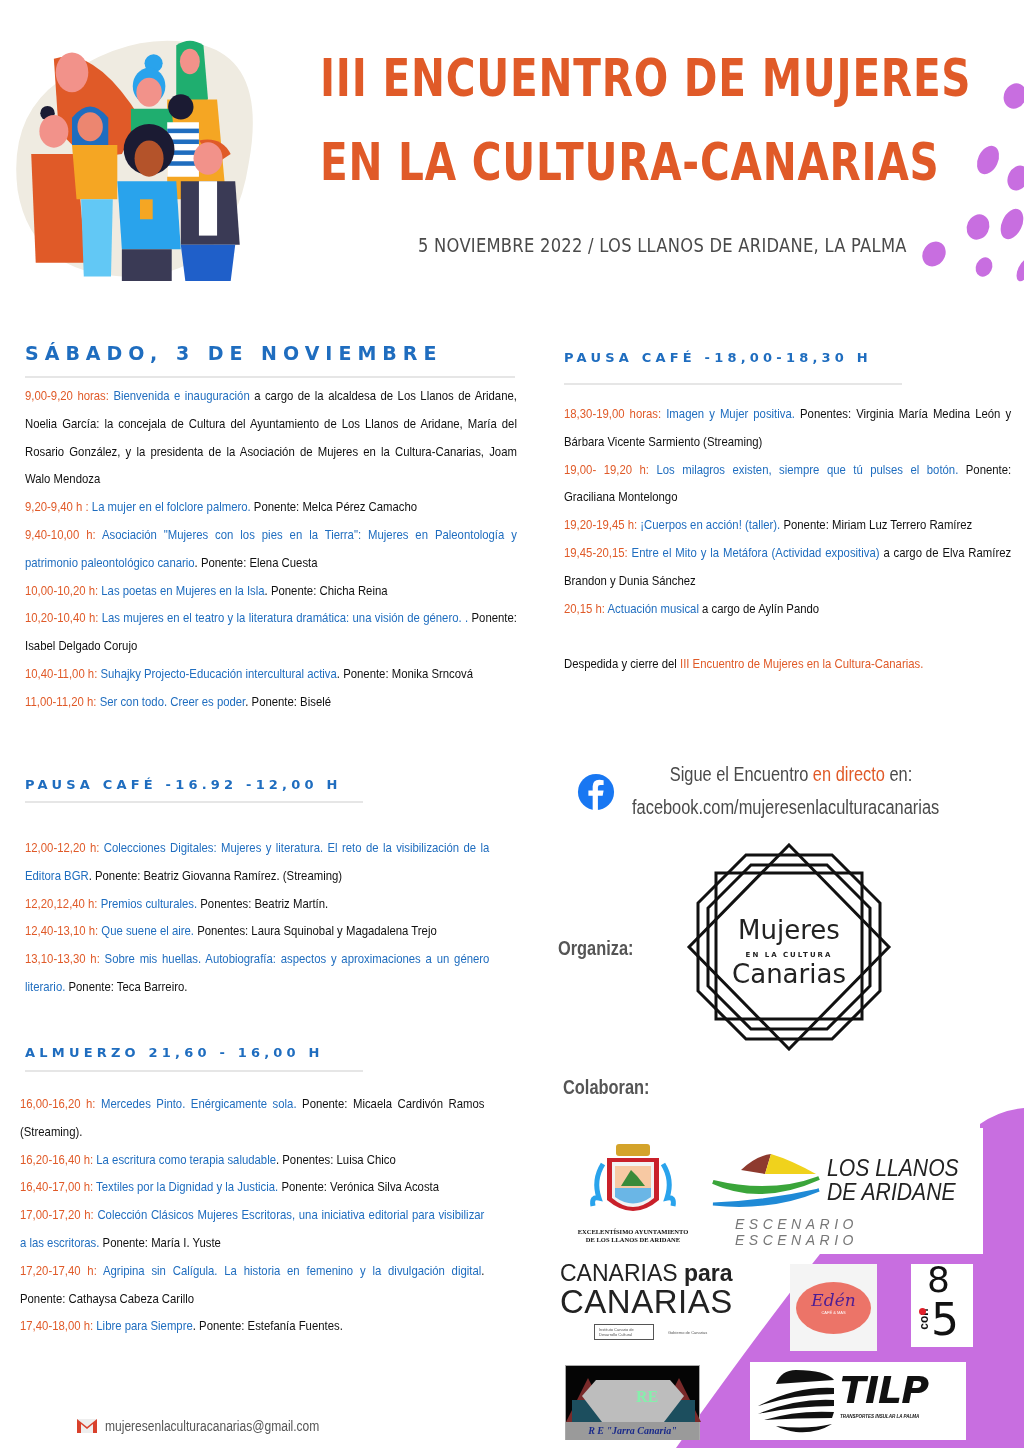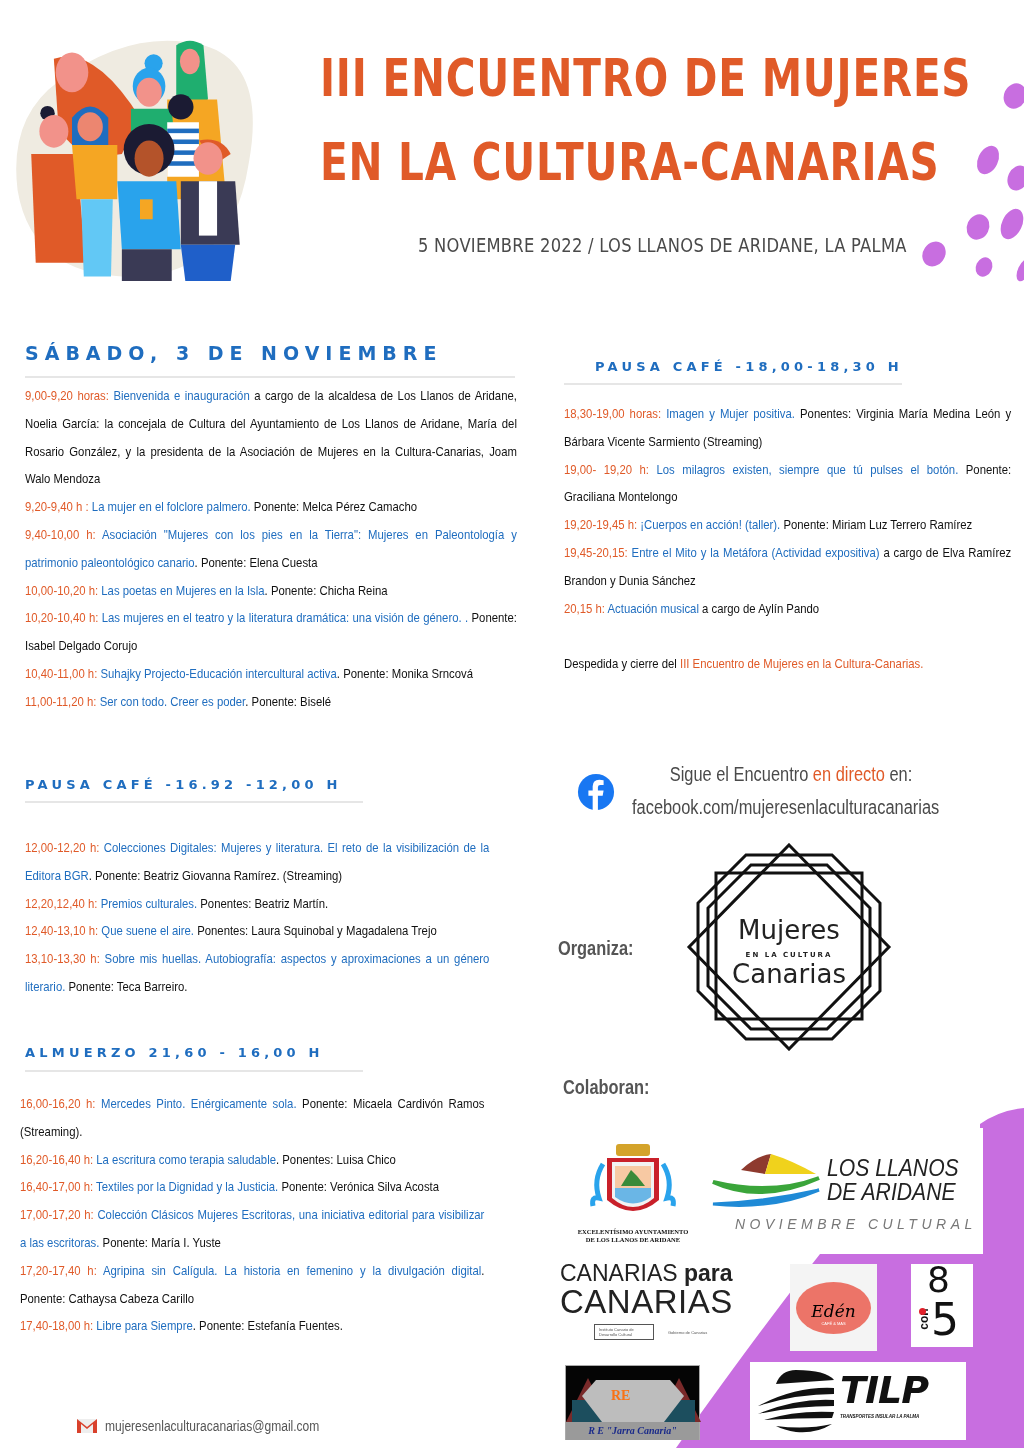--- a/index.html
+++ b/index.html
@@ -134,21 +134,21 @@
 
 <div class="abs prog" style="left:20px; top:1090px; width:540px;">
   <p><span class="t">16,00-16,20 h:</span><span class="a"> Mercedes Pinto. Enérgicamente sola.</span><span class="s"> Ponente: Micaela Cardivón Ramos (Streaming).</span></p>
   <p><span class="t">16,20-16,40 h:</span><span class="a"> La escritura como terapia saludable</span><span class="s">. Ponentes: Luisa Chico</span></p>
   <p><span class="t">16,40-17,00 h:</span><span class="a"> Textiles por la Dignidad y la Justicia.</span><span class="s"> Ponente: Verónica Silva Acosta</span></p>
   <p><span class="t">17,00-17,20 h:</span><span class="a"> Colección Clásicos Mujeres Escritoras, una iniciativa editorial para visibilizar a las escritoras.</span><span class="s"> Ponente: María I. Yuste</span></p>
   <p><span class="t">17,20-17,40 h:</span><span class="a"> Agripina sin Calígula. La historia en femenino y la divulgación digital</span><span class="s">. Ponente: Cathaysa Cabeza Carillo</span></p>
   <p><span class="t">17,40-18,00 h:</span><span class="a"> Libre para Siempre</span><span class="s">. Ponente: Estefanía Fuentes.</span></p>
 </div>
 
-<div class="abs sec-head small" style="left:564px; top:359px;margin-left:31px;">PAUSA CAFÉ -18,00-18,30 H</div>
+<div class="abs sec-head small" style="left:564px; top:350px;">PAUSA CAFÉ -18,00-18,30 H</div>
 <div class="abs rule" style="left:564px; top:383px; width:338px;"></div>
 
 <div class="abs prog" style="left:564px; top:400px; width:520px;">
   <p><span class="t">18,30-19,00 horas:</span><span class="a"> Imagen y Mujer positiva.</span><span class="s"> Ponentes: Virginia María Medina León y Bárbara Vicente Sarmiento (Streaming)</span></p>
   <p><span class="t">19,00- 19,20 h:</span><span class="a"> Los milagros existen, siempre que tú pulses el botón.</span><span class="s"> Ponente: Graciliana Montelongo</span></p>
   <p><span class="t">19,20-19,45 h:</span><span class="a"> ¡Cuerpos en acción! (taller).</span><span class="s"> Ponente: Miriam Luz Terrero Ramírez</span></p>
   <p><span class="t">19,45-20,15:</span><span class="a"> Entre el Mito y la Metáfora (Actividad expositiva)</span><span class="s"> a cargo de Elva Ramírez Brandon y Dunia Sánchez</span></p>
   <p><span class="t">20,15 h:</span><span class="a"> Actuación musical</span><span class="s"> a cargo de Aylín Pando</span></p>
   <p style="margin-top:27.8px;"><span class="s">Despedida y cierre del </span><span class="t">III Encuentro de Mujeres en la Cultura-Canarias.</span></p>
 </div>
@@ -198,55 +198,55 @@
   <svg class="abs" style="left:6px; top:20px;" width="110" height="70" viewBox="0 0 110 70">
     <path d="M30 22 Q45 8 60 6 L54 26 Z" fill="#8e3a2e"></path>
     <path d="M60 6 Q80 12 105 26 L54 26 Z" fill="#f0d21c"></path>
     <path d="M2 34 Q50 56 108 30 Q60 48 2 34 Z" fill="#3aa53a" stroke="#3aa53a" stroke-width="4"></path>
     <path d="M2 56 Q55 54 108 42 Q60 62 2 56 Z" fill="#1f8ad6" stroke="#1f8ad6" stroke-width="3"></path>
   </svg>
   <div class="abs" style="left:122px; top:28px; font-family:'Liberation Sans', sans-serif; font-size:23px; line-height:24px; color:#222; transform:scaleX(0.92); transform-origin:left top;">
     <div>LOS LLANOS</div>
     <div>DE ARIDANE</div>
   </div>
-  <div class="abs" style="left:30px; top:88px; font-family:'Liberation Sans', sans-serif; font-size:14px; letter-spacing:4.5px; color:#777;">NOVIEMBRE CULTURAL</div>
+  <div class="abs" style="left:30px; top:88px; font-family:'Liberation Sans', sans-serif; font-size:14px; letter-spacing:4.5px; color:#777;">ESCENARIO ESCENARIO</div>
 </div>
 
 <div class="abs" style="left:560px; top:1262px; width:180px; height:90px;">
   <div style="font-family:'Liberation Sans', sans-serif; font-size:23px; line-height:23px; color:#222; white-space:nowrap;"><span>CANARIAS</span> <span style="font-weight:bold;">para</span></div>
   <div style="font-family:'Liberation Sans', sans-serif; font-size:33px; line-height:33px; color:#222; letter-spacing:0.5px;">CANARIAS</div>
   <div style="display:flex; gap:14px; margin-top:6px; margin-left:34px; font-family:'Liberation Sans', sans-serif; font-size:4px; color:#555; align-items:center;">
     <span style="border:1px solid #555; padding:2px 4px; width:60px;">Instituto Canario de Desarrollo Cultural</span>
     <span style="width:40px;">Gobierno de Canarias</span>
   </div>
 </div>
 
 <div class="abs" style="left:790px; top:1264px; width:87px; height:87px; background:#f4f4f4;">
   <div class="abs" style="left:6px; top:18px; width:75px; height:52px; border-radius:50%; background:#ec7468; text-align:center;">
-    <div style="font-family:'DejaVu Serif', serif; font-style:italic; font-size:17px; color:#000000; margin-top:19px;">Edén</div>
+    <div style="font-family:'DejaVu Serif', serif; font-style:italic; font-size:17px; color:#4c1d95; margin-top:8px;">Edén</div>
     <div style="font-family:'Liberation Sans', sans-serif; font-size:4px; color:#fff;">CAFÉ &amp; MÁS</div>
   </div>
 </div>
 
 <div class="abs" style="left:911px; top:1264px; width:62px; height:83px; background:#fff;">
   <div class="abs" style="left:16px; top:-2px; font-family:'DejaVu Sans', sans-serif; font-size:36px; line-height:36px; color:#111;">8</div>
   <div class="abs" style="left:20px; top:34px; font-family:'DejaVu Sans', sans-serif; font-size:44px; line-height:44px; color:#111;">5</div>
   <div class="abs" style="left:2px; top:48px; font-family:'Liberation Sans', sans-serif; font-size:12px; font-weight:bold; color:#111; transform:rotate(-90deg);">con</div>
   <div class="abs" style="left:8px; top:44px; width:7px; height:7px; border-radius:50%; background:#e0202a;"></div>
 </div>
 
 <div class="abs" style="left:565px; top:1365px; width:135px; height:75px; background:#050505; border:1px solid #aaa;">
   <svg class="abs" style="left:0; top:0;" width="135" height="56" viewBox="0 0 135 56">
     <polygon points="0,56 22,12 44,56" fill="#7a2a2a"></polygon>
     <polygon points="91,56 113,12 135,56" fill="#7a2a2a"></polygon>
     <rect x="6" y="34" width="34" height="22" fill="#1c4e5e"></rect>
     <rect x="95" y="34" width="34" height="22" fill="#1c4e5e"></rect>
     <polygon points="30,14 104,14 118,30 98,56 36,56 16,30" fill="#bdbdbd"></polygon>
   </svg>
-  <div class="abs" style="left:45px; top:22px; font-family:'Liberation Serif', serif; font-weight:bold; font-size:14px; color:#f97316;">RE</div>
+  <div class="abs" style="left:70px; top:22px; font-family:'Liberation Serif', serif; font-weight:bold; font-size:16px; color:#86efac;">RE</div>
   <div class="abs" style="left:0; top:56px; width:133px; height:18px; background:#9a9a9a; text-align:center; font-family:'Liberation Serif', serif; font-style:italic; font-weight:bold; font-size:10px; line-height:18px; color:#1a2a8a;">R E  "Jarra Canaria"</div>
 </div>
 
 <div class="abs" style="left:750px; top:1362px; width:216px; height:78px; background:#fff;">
   <svg class="abs" style="left:6px; top:6px;" width="80" height="66" viewBox="0 0 80 66">
     <path d="M40 2 Q70 2 78 12 L20 16 Q25 2 40 2 Z" fill="#111"></path>
     <path d="M2 38 Q40 18 78 20 L78 26 Q40 26 2 38 Z" fill="#111"></path>
     <path d="M2 46 Q40 30 78 32 L78 38 Q40 38 2 46 Z" fill="#111"></path>
     <path d="M8 52 Q40 42 78 44 L76 50 Q40 50 8 52 Z" fill="#111"></path>
     <path d="M20 58 Q50 62 76 56 Q60 66 40 64 Q28 62 20 58 Z" fill="#111"></path>

